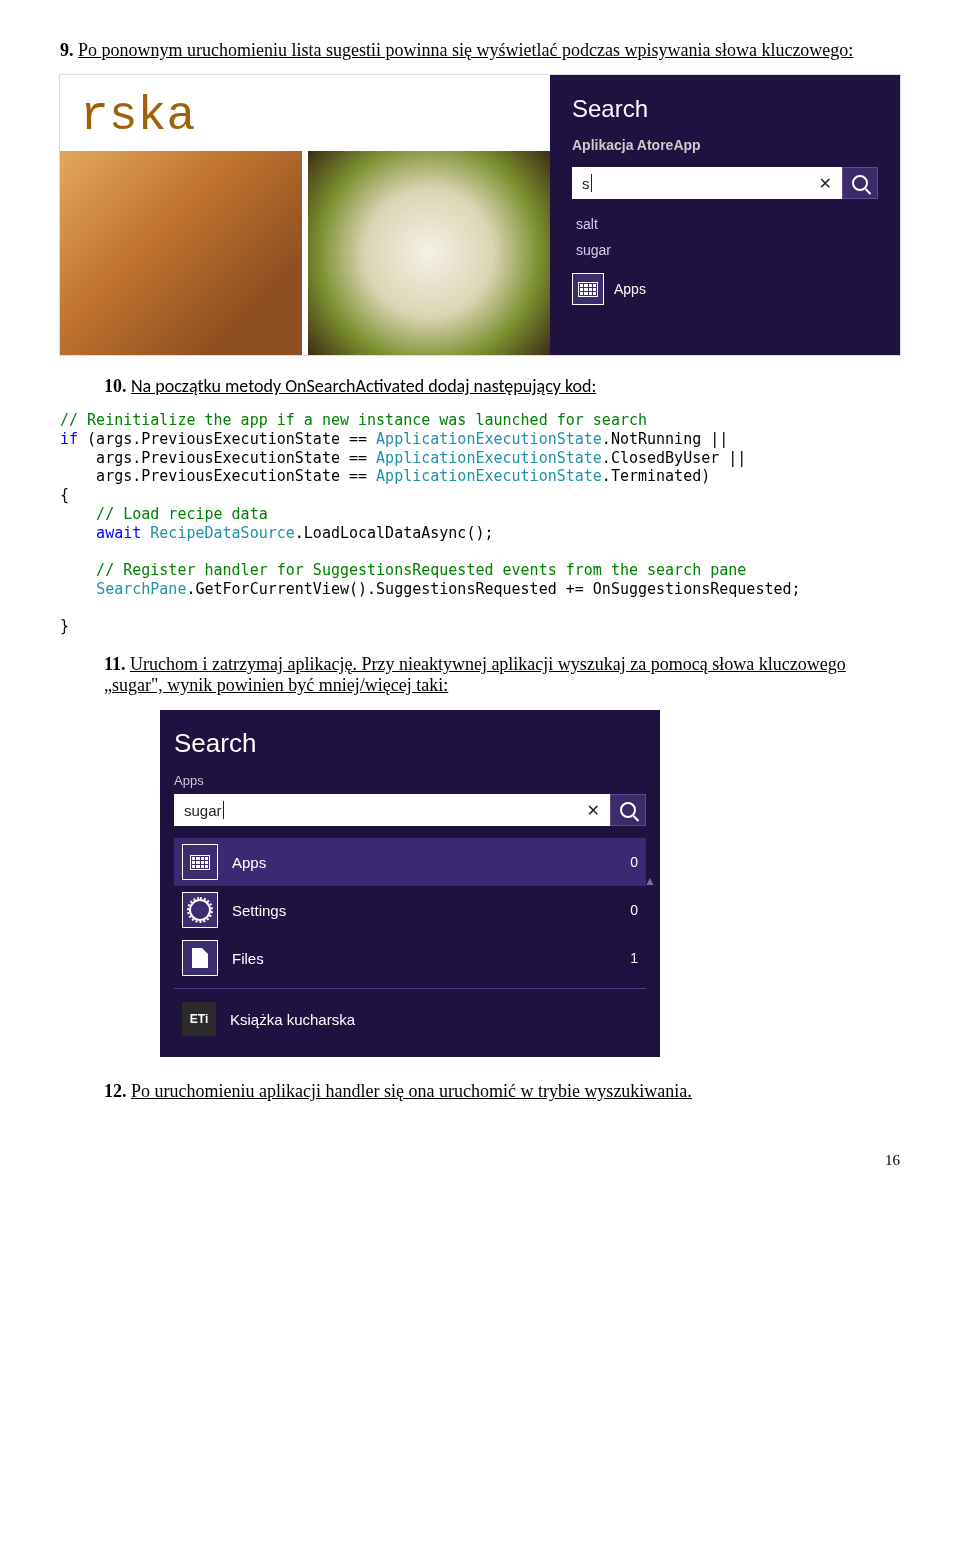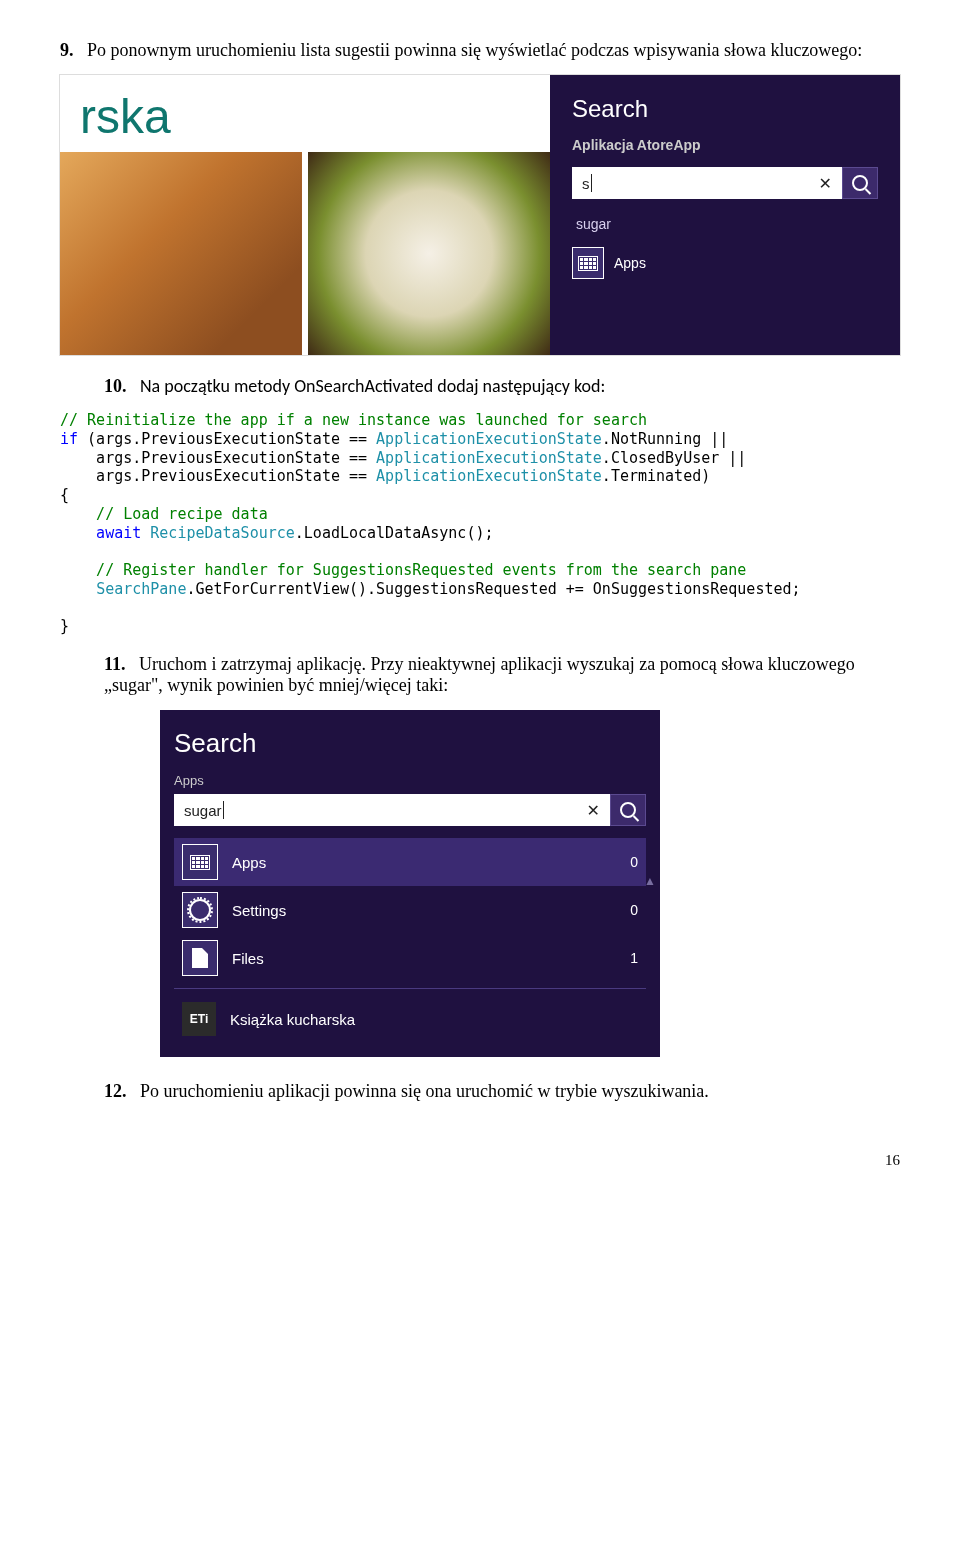--- a/index.html
+++ b/index.html
@@ -13,43 +13,44 @@
   }
   .list-item {
     margin: 0 0 14px 0;
   }
   .list-item .num {
     font-weight: bold;
     display: inline;
   }
   .list-item .txt {
     display: inline;
-    margin-left: 9px;
+    margin-left: 0;
+    text-decoration: underline;
   }
   .indent {
     margin-left: 44px;
   }
   .screenshot1 {
     width: 840px;
     height: 280px;
     display: flex;
     margin: 10px 0 20px 0;
     box-shadow: 0 0 0 1px #ddd;
   }
   .food-left {
     flex: 1;
     background: #fff;
     position: relative;
     display: flex;
     flex-direction: column;
   }
   .food-title {
     font-size: 48px;
-    color: #0f766e;
-    font-family: Liberation Sans, sans-serif;
+    color: #a16207;
+    font-family: Liberation Mono, monospace;
     padding: 14px 8px 0 20px;
     font-weight: 300;
   }
   .food-imgs {
     flex: 1;
     display: flex;
     margin-top: 8px;
   }
   .food-img {
     flex: 1;
@@ -293,20 +294,21 @@
     <div class="search-row">
       <div class="search-box">
         <span>s</span>
         <span class="caret"></span>
         <span class="clear-x">✕</span>
       </div>
       <div class="search-btn">
         <div class="mag"></div>
       </div>
     </div>
+    <div class="sugg">salt</div>
     <div class="sugg">sugar</div>
     <div class="apps-ico-row">
       <div class="apps-tile">
         <div class="kbd">
           <div></div>
             <div></div>
             <div></div>
             <div></div>
           <div></div>
             <div></div>
@@ -399,16 +401,16 @@
   <div class="divider"></div>
 
   <div class="result-row">
     <div class="eti">ETi</div>
     <span>Książka kucharska</span>
   </div>
 </div>
 
 <div class="list-item indent">
   <span class="num">12.</span>
-  <span class="txt">Po uruchomieniu aplikacji powinna się ona uruchomić w trybie wyszukiwania.</span>
+  <span class="txt">Po uruchomieniu aplikacji handler się ona uruchomić w trybie wyszukiwania.</span>
 </div>
 
 <div class="page-num">16</div>
 
 </body></html>

